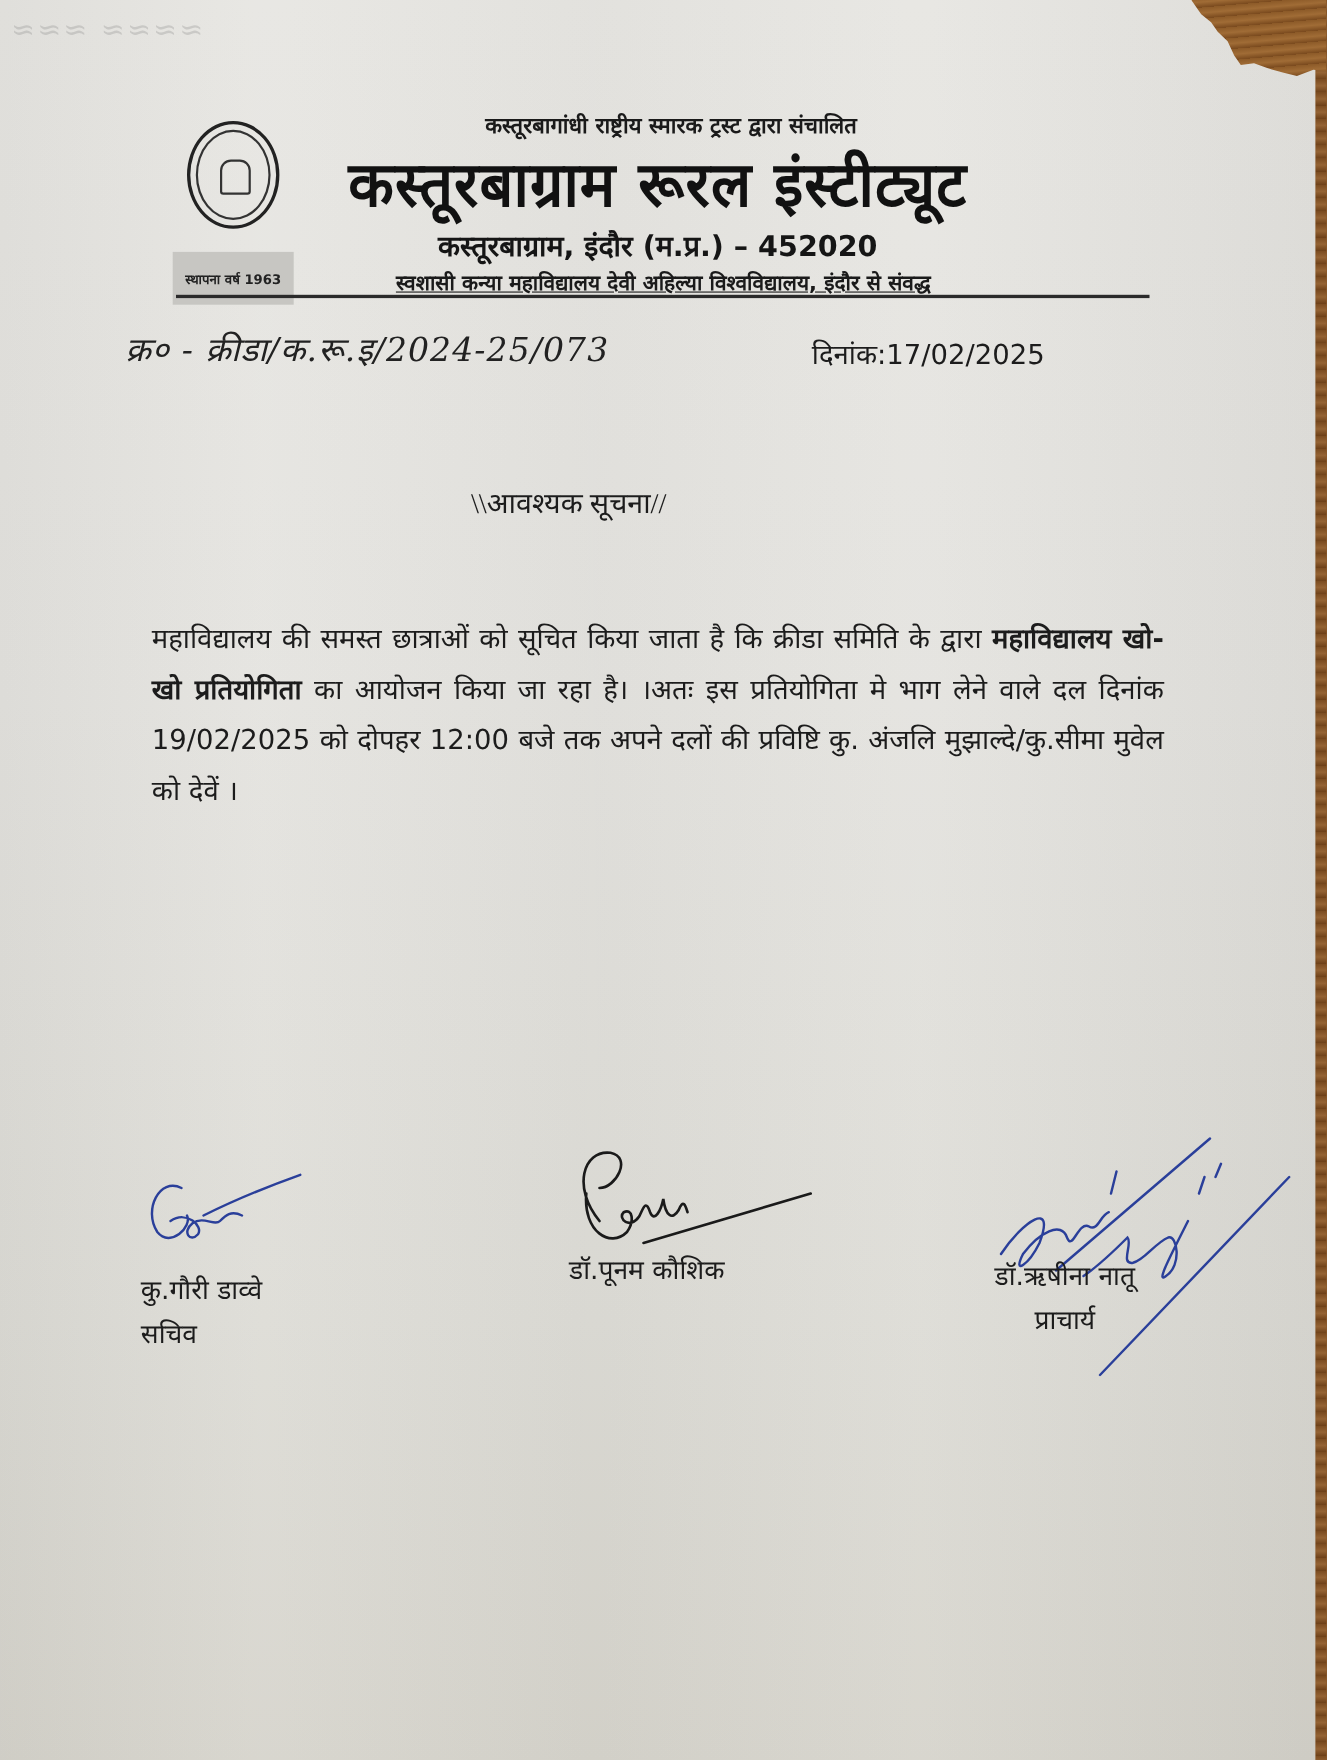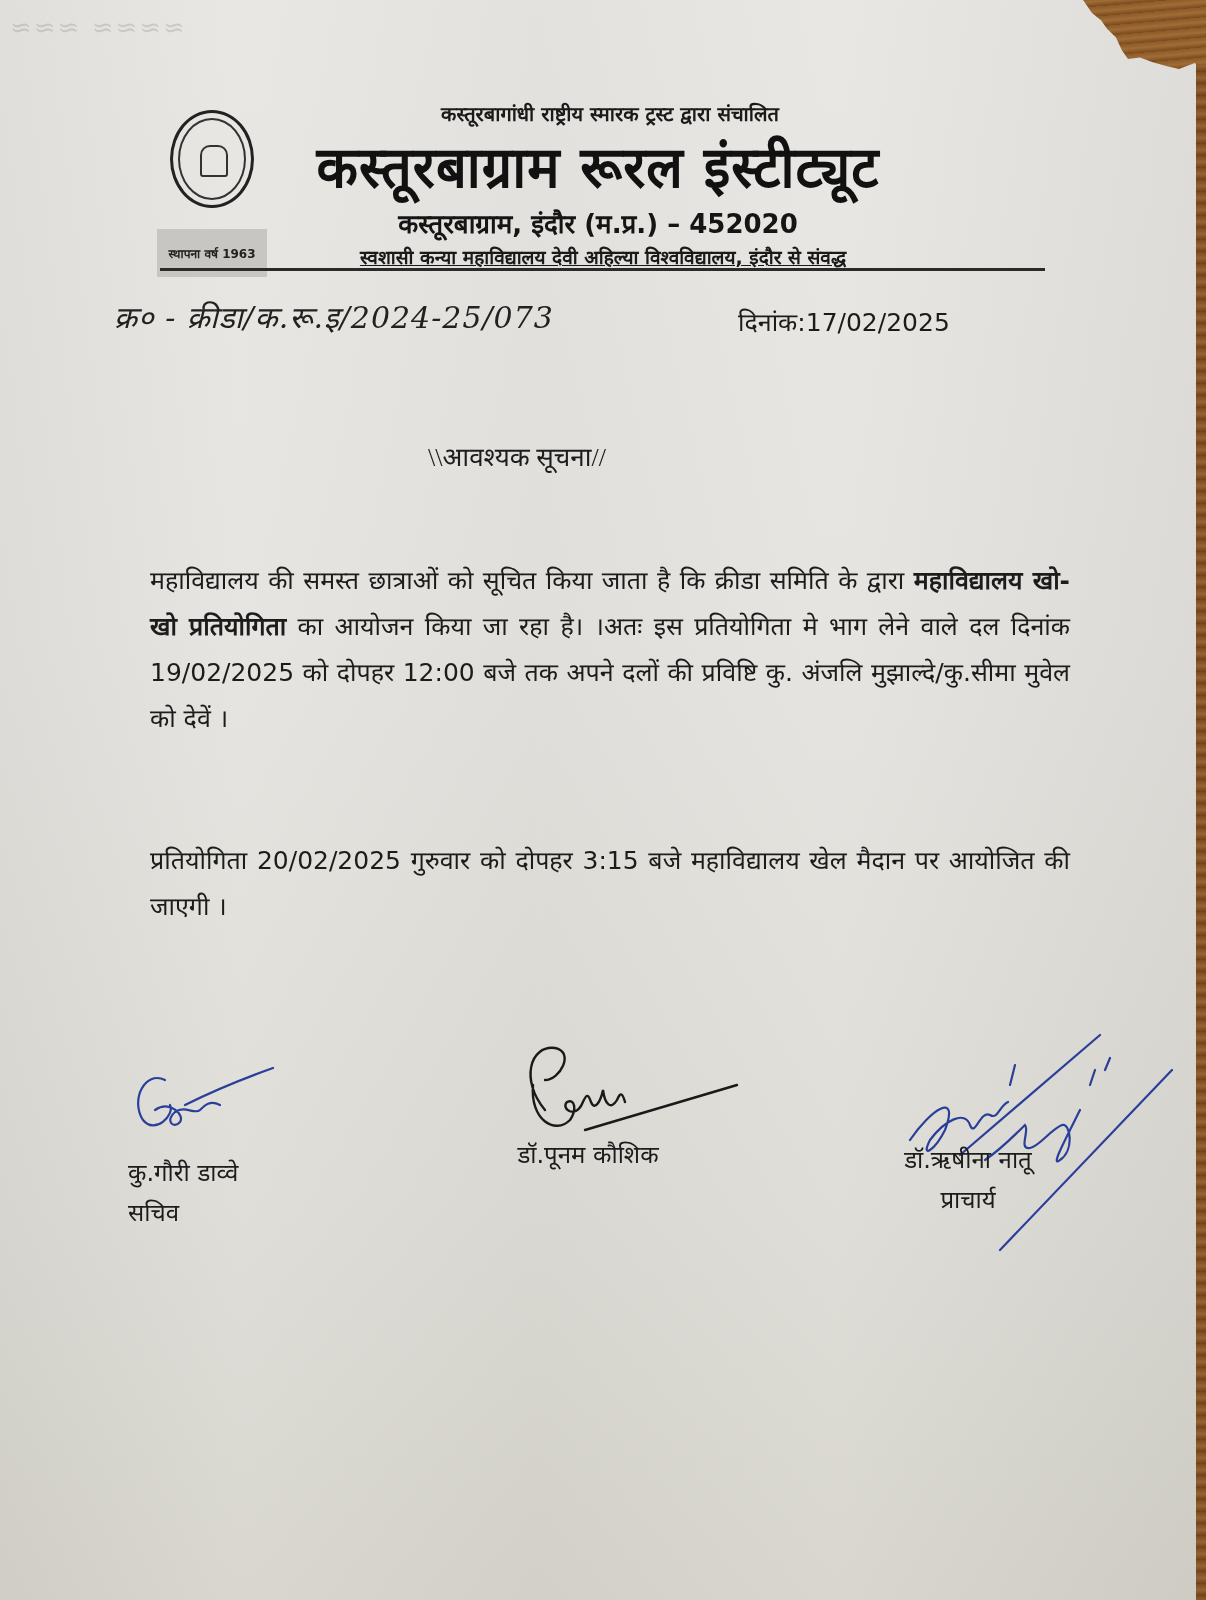--- a/index.html
+++ b/index.html
@@ -205,21 +205,20 @@
 
     
     .body-para {
       position: absolute;
       left: 138px;
       width: 920px;
       font-size: 25px;
       line-height: 46px;
       color: #1c1c1c;
       text-align: justify;
-      margin-left: 12px;
     }
     .para-1 { top: 558px; }
     .para-2 { top: 838px; }
     .body-para b { font-weight: bold; }
 
     
     .sig-block {
       position: absolute;
       font-size: 24px;
       color: #1c1c1c;
@@ -253,21 +252,20 @@
   <div class="header-rule"></div>
 
 
   <div class="ref-number">क्र० - क्रीडा/क.रू.इ/2024-25/073</div>
   <div class="date">दिनांक:17/02/2025</div>
 
   <div class="notice-title">\\आवश्यक सूचना//</div>
 
   <div class="body-para para-1"><span>महाविद्यालय की समस्त छात्राओं को सूचित किया जाता है कि क्रीडा समिति के द्वारा </span><b>महाविद्यालय खो-खो प्रतियोगिता</b><span> का आयोजन किया जा रहा है। ।अतः इस प्रतियोगिता मे भाग लेने वाले दल दिनांक 19/02/2025 को दोपहर 12:00 बजे तक अपने दलों की प्रविष्टि कु. अंजलि मुझाल्दे/कु.सीमा मुवेल को देवें ।</span></div>
 
-  <div class="body-para para-2">प्रतियोगिता 20/02/2025 गुरुवार को दोपहर 3:15 बजे महाविद्यालय खेल मैदान पर आयोजित की जाएगी ।</div>
 
   <svg class="sig-mark" style="left:125px; top:1060px;" width="160" height="85" viewBox="0 0 160 85">
     <path class="stroke-blue" d="M40 20 C20 10, 5 40, 18 60 C30 75, 50 55, 45 45 M30 50 C45 40, 60 55, 55 62 C48 70, 40 60, 50 52 C60 45, 70 55, 75 50 C80 45, 85 40, 95 45 M60 45 C90 30, 120 18, 148 8"></path>
   </svg>
   <svg class="sig-mark" style="left:515px; top:1040px;" width="230" height="110" viewBox="0 0 230 110">
     <path class="stroke-black" d="M30 70 C5 40, 15 5, 40 8 C60 12, 45 40, 30 40 M18 45 C15 80, 40 95, 55 80 C62 70, 60 58, 52 62 C46 68, 58 78, 66 66 C70 58, 72 50, 76 62 C80 72, 86 60, 88 50 C90 65, 96 70, 102 60 C106 50, 108 55, 110 62 M70 90 C120 75, 170 60, 222 45"></path>
   </svg>
   <svg class="sig-mark" style="left:890px; top:1010px;" width="300" height="260" viewBox="0 0 300 260">
     <path class="stroke-blue" d="M20 130 C40 100, 70 80, 55 120 C45 140, 30 150, 40 130 C55 110, 75 100, 80 115 C85 128, 90 100, 100 105 C108 110, 110 95, 118 92 M125 55 L120 75 M70 145 L210 25 M95 150 C110 140, 125 125, 135 115 C140 120, 128 140, 140 138 C150 136, 160 120, 172 115 C180 112, 185 140, 170 150 C160 158, 175 130, 190 100 M200 75 L205 60 M215 60 L220 48 M110 240 L282 60"></path>
   </svg>

